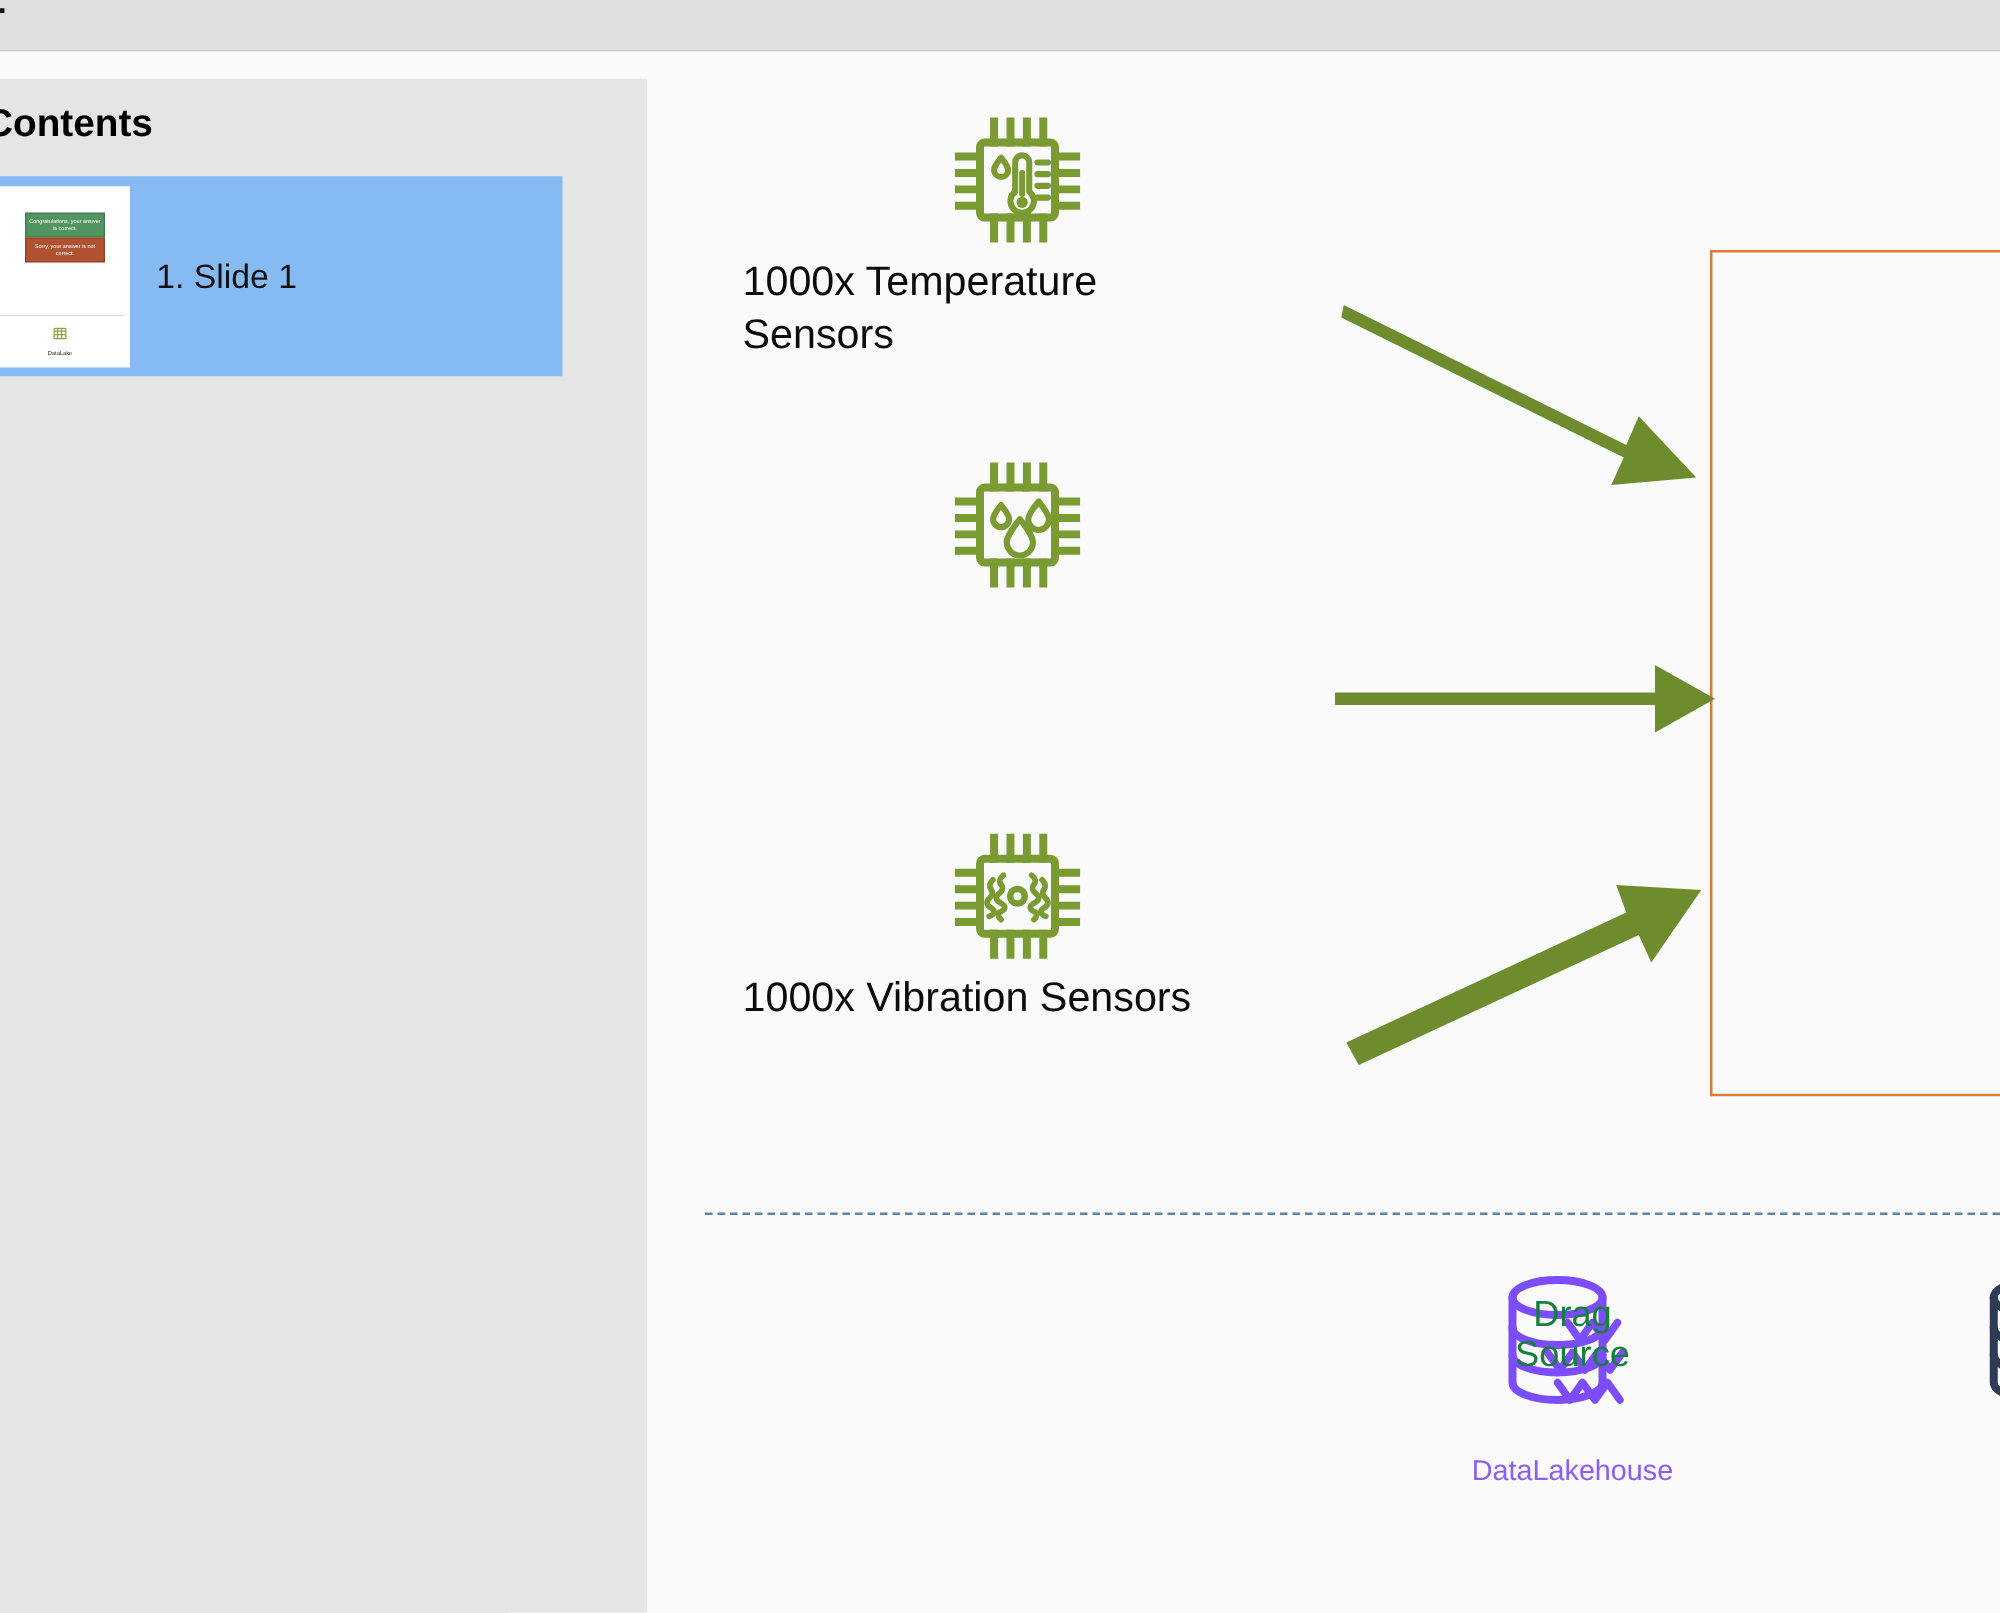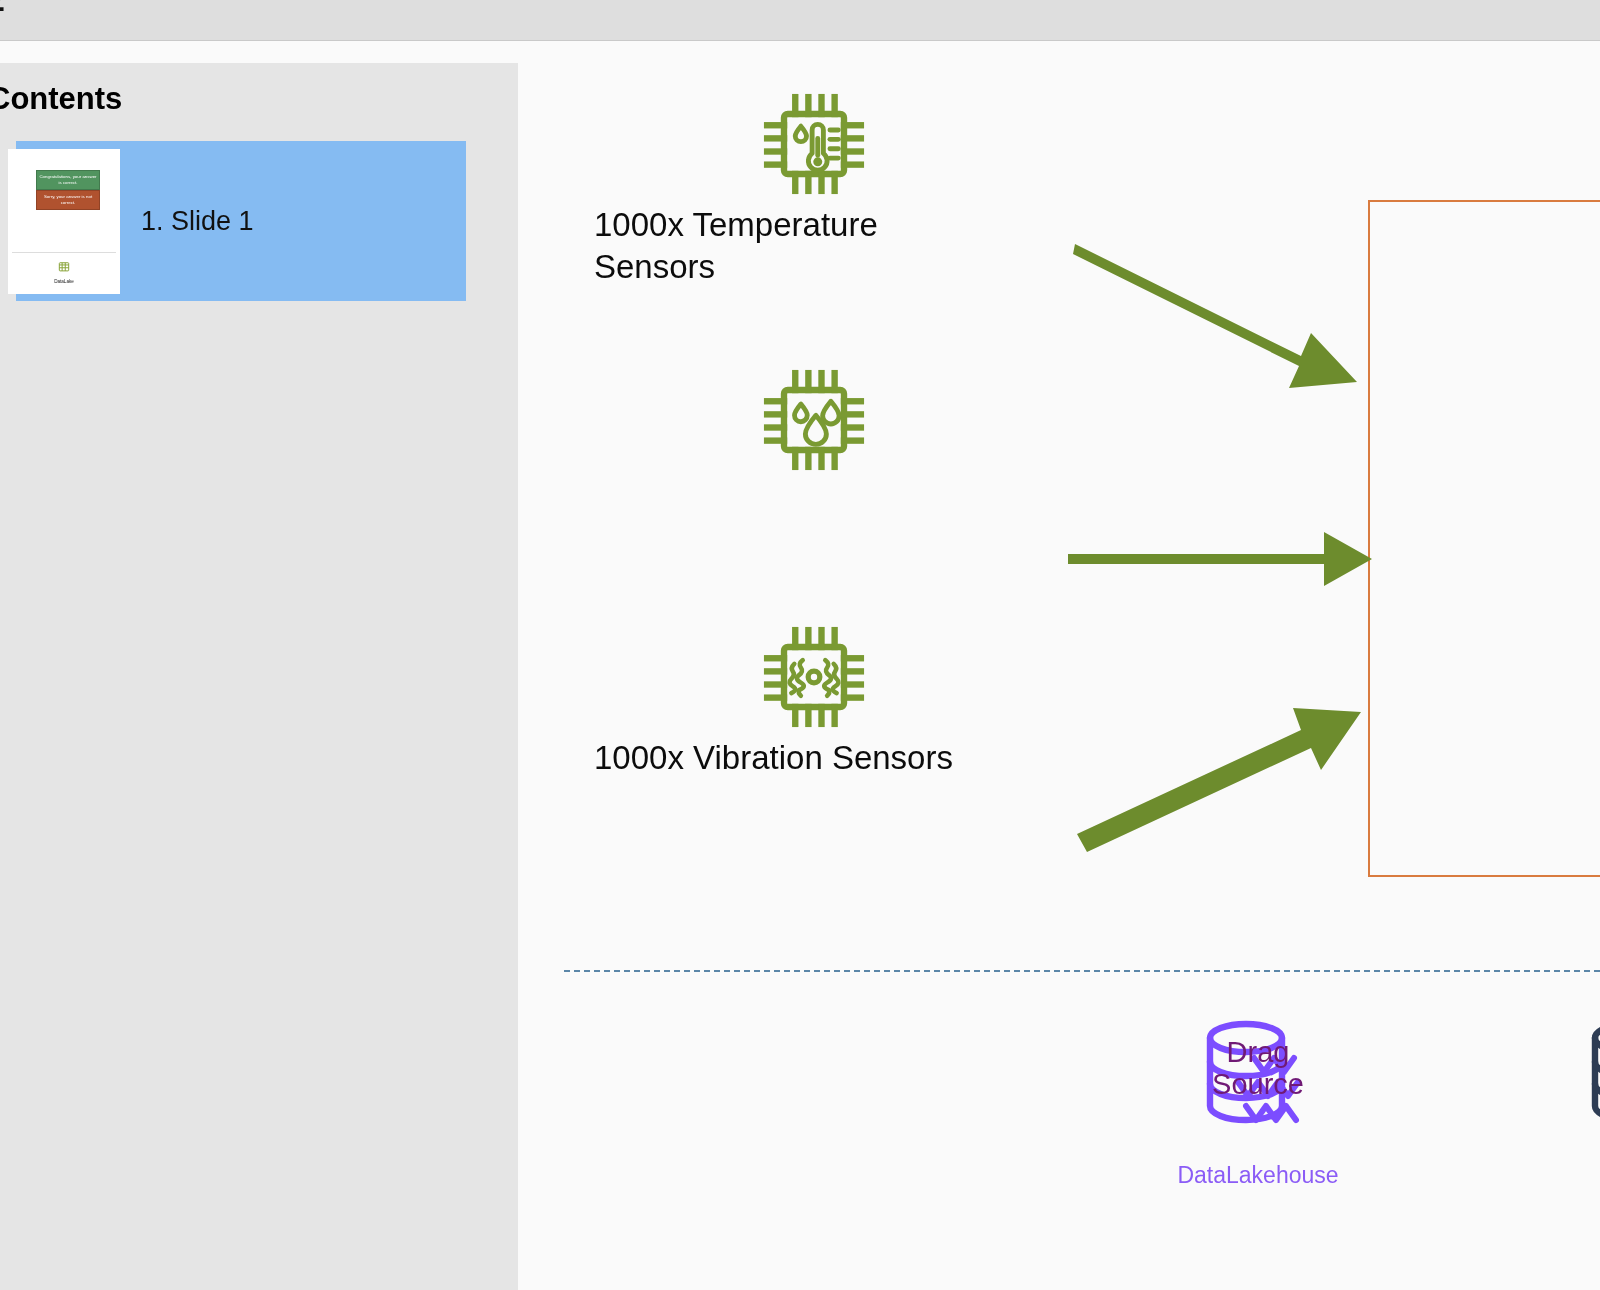--- a/index.html
+++ b/index.html
@@ -63,21 +63,20 @@
     width: 518px;
   }
   .slide-item {
     position: relative;
     width: 450px;
     height: 160px;
     background: #85bbf2;
     display: flex;
     align-items: center;
     box-sizing: border-box;
-    margin-left: 16px;
   }
   .thumb {
     position: absolute;
     left: -8px; top: 8px;
     width: 112px;
     height: 145px;
     background: #ffffff;
     box-sizing: border-box;
     overflow: hidden;
   }
@@ -167,21 +166,21 @@
   .store-label {
     font-size: 23px;
     color: #8b5cf6;
     white-space: nowrap;
     margin-top: 8px;
   }
   .drag-overlay {
     position: absolute;
     left: 0; right: 0;
     top: 26px;
-    color: #701a75;
+    color: #15803d;
     font-size: 29px;
     line-height: 1.12;
     font-weight: 400;
     text-align: center;
     pointer-events: none;
     white-space: pre-line;
   }
 </style>
 </head>
 <body>
@@ -286,21 +285,21 @@
         </g>
       </g>
       <g fill="none" stroke="#7a9a32" stroke-width="2.6" stroke-linejoin="round">
         <path d="M25 23.5c0 0 -3.4 4.1 -3.4 6a3.4 3.4 0 0 0 6.8 0c0 -1.9 -3.4 -6 -3.4 -6z"></path>
         <path d="M41 22c0 0 -4.4 5.3 -4.4 7.7a4.4 4.4 0 0 0 8.8 0c0 -2.4 -4.4 -7.7 -4.4 -7.7z"></path>
         <path d="M33 29.5c0 0 -5.6 6.8 -5.6 9.9a5.6 5.6 0 0 0 11.2 0c0 -3.1 -5.6 -9.9 -5.6 -9.9z"></path>
       </g>
     </svg>
   </div>
 
-  <div class="node" style="left:76px; top:575px; width:440px;">
+  <div class="node" style="left:76px; top:615px; width:440px;">
     <svg class="sensor-icon" width="120" height="120" viewBox="0 0 64 64">
       <g fill="none" stroke="#7a9a32" stroke-width="3.4" stroke-linecap="square">
         <rect x="16" y="16" width="32" height="32" rx="2"></rect>
         <g>
           <line x1="22" y1="16" x2="22" y2="7"></line>
             <line x1="29" y1="16" x2="29" y2="7"></line>
           <line x1="36" y1="16" x2="36" y2="7"></line>
             <line x1="43" y1="16" x2="43" y2="7"></line>
           <line x1="22" y1="48" x2="22" y2="57"></line>
             <line x1="29" y1="48" x2="29" y2="57"></line>

